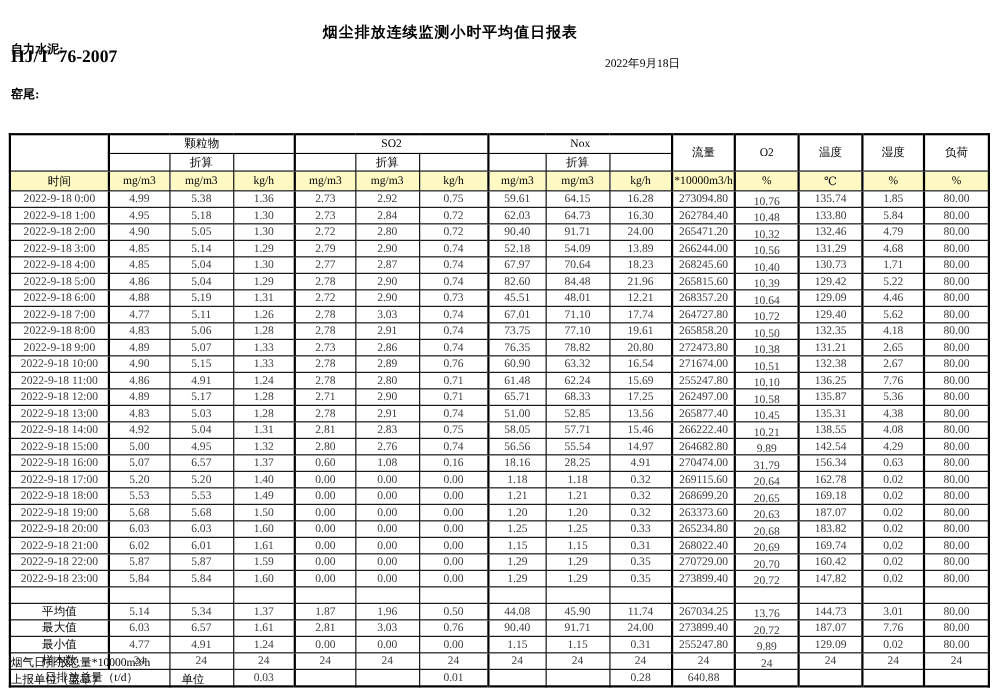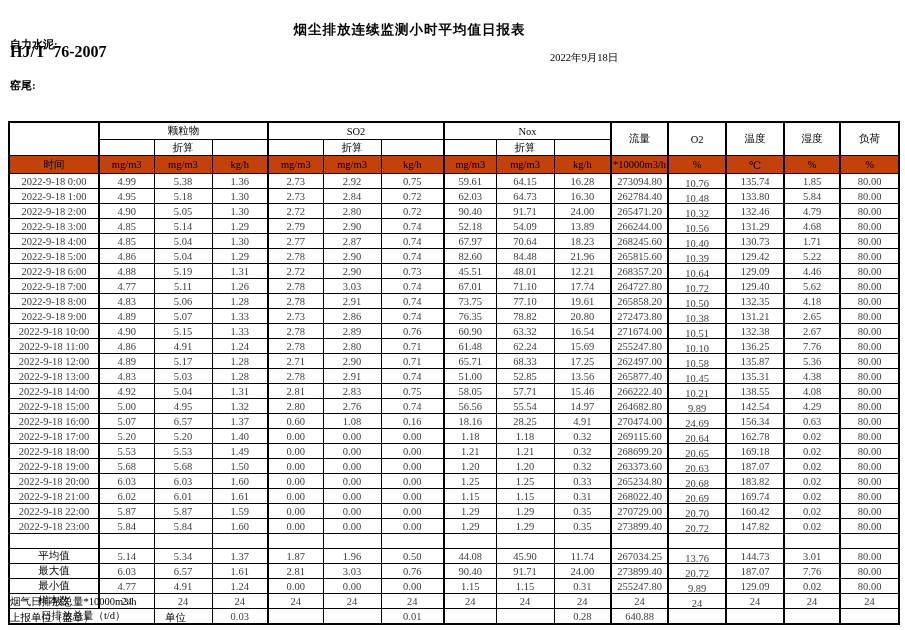--- a/index.html
+++ b/index.html
@@ -12,21 +12,21 @@
   .company{left:10px;top:37px;font-size:11px;font-weight:bold;}
   .kiln{left:10px;top:54px;font-size:11px;font-weight:bold;margin-top:24px;}
   .date{left:550px;top:51px;font-size:10.5px;}
   table.report{position:absolute;left:8px;top:83px;width:890px;border-collapse:collapse;
         table-layout:fixed;border:2px solid #000;margin-top:38px;}
   .report th,.report td{border:1px solid #000;padding:0;font-size:10.5px;font-weight:normal;
         text-align:center;overflow:hidden;white-space:nowrap;}
   .report thead th{color:#000;}
   .r1 th{height:16px;}
   .r2 th{height:15px;}
-  .green th{height:17px;background:#c2410c;}
+  .green th{height:17px;background:#fef9c3;}
   .report tbody td{height:14px;color:#3d3d3d;}
   .bR{border-right:2px solid #000 !important;}
   .time{white-space:pre;}
   .lbl{color:#000 !important;}
   .spacer td{height:8px;}
   .o2v i{font-style:normal;position:relative;top:2px;display:inline-block;}
   .tl{text-align:left;padding-left:3px !important;}
   .foot1{left:10px;top:595px;font-size:10.5px;}
   .foot2{left:10px;top:611px;font-size:10.5px;}
   .foot3{left:165px;top:611px;font-size:10.5px;}
@@ -379,21 +379,21 @@
           <td>5.07</td>
           <td>6.57</td>
           <td class="bR">1.37</td>
           <td>0.60</td>
           <td>1.08</td>
           <td class="bR">0.16</td>
           <td>18.16</td>
           <td>28.25</td>
           <td class="bR">4.91</td>
           <td class="bR">270474.00</td>
-          <td class="bR o2v"><i>24.69</i></td>
+          <td class="bR o2v"><i>31.79</i></td>
           <td class="bR">156.34</td>
           <td class="bR">0.63</td>
           <td>80.00</td>
         </tr>
         <tr>
           <td class="time bR">2022-9-18 17:00</td>
           <td>5.20</td>
           <td>5.20</td>
           <td class="bR">1.40</td>
           <td>0.00</td>

